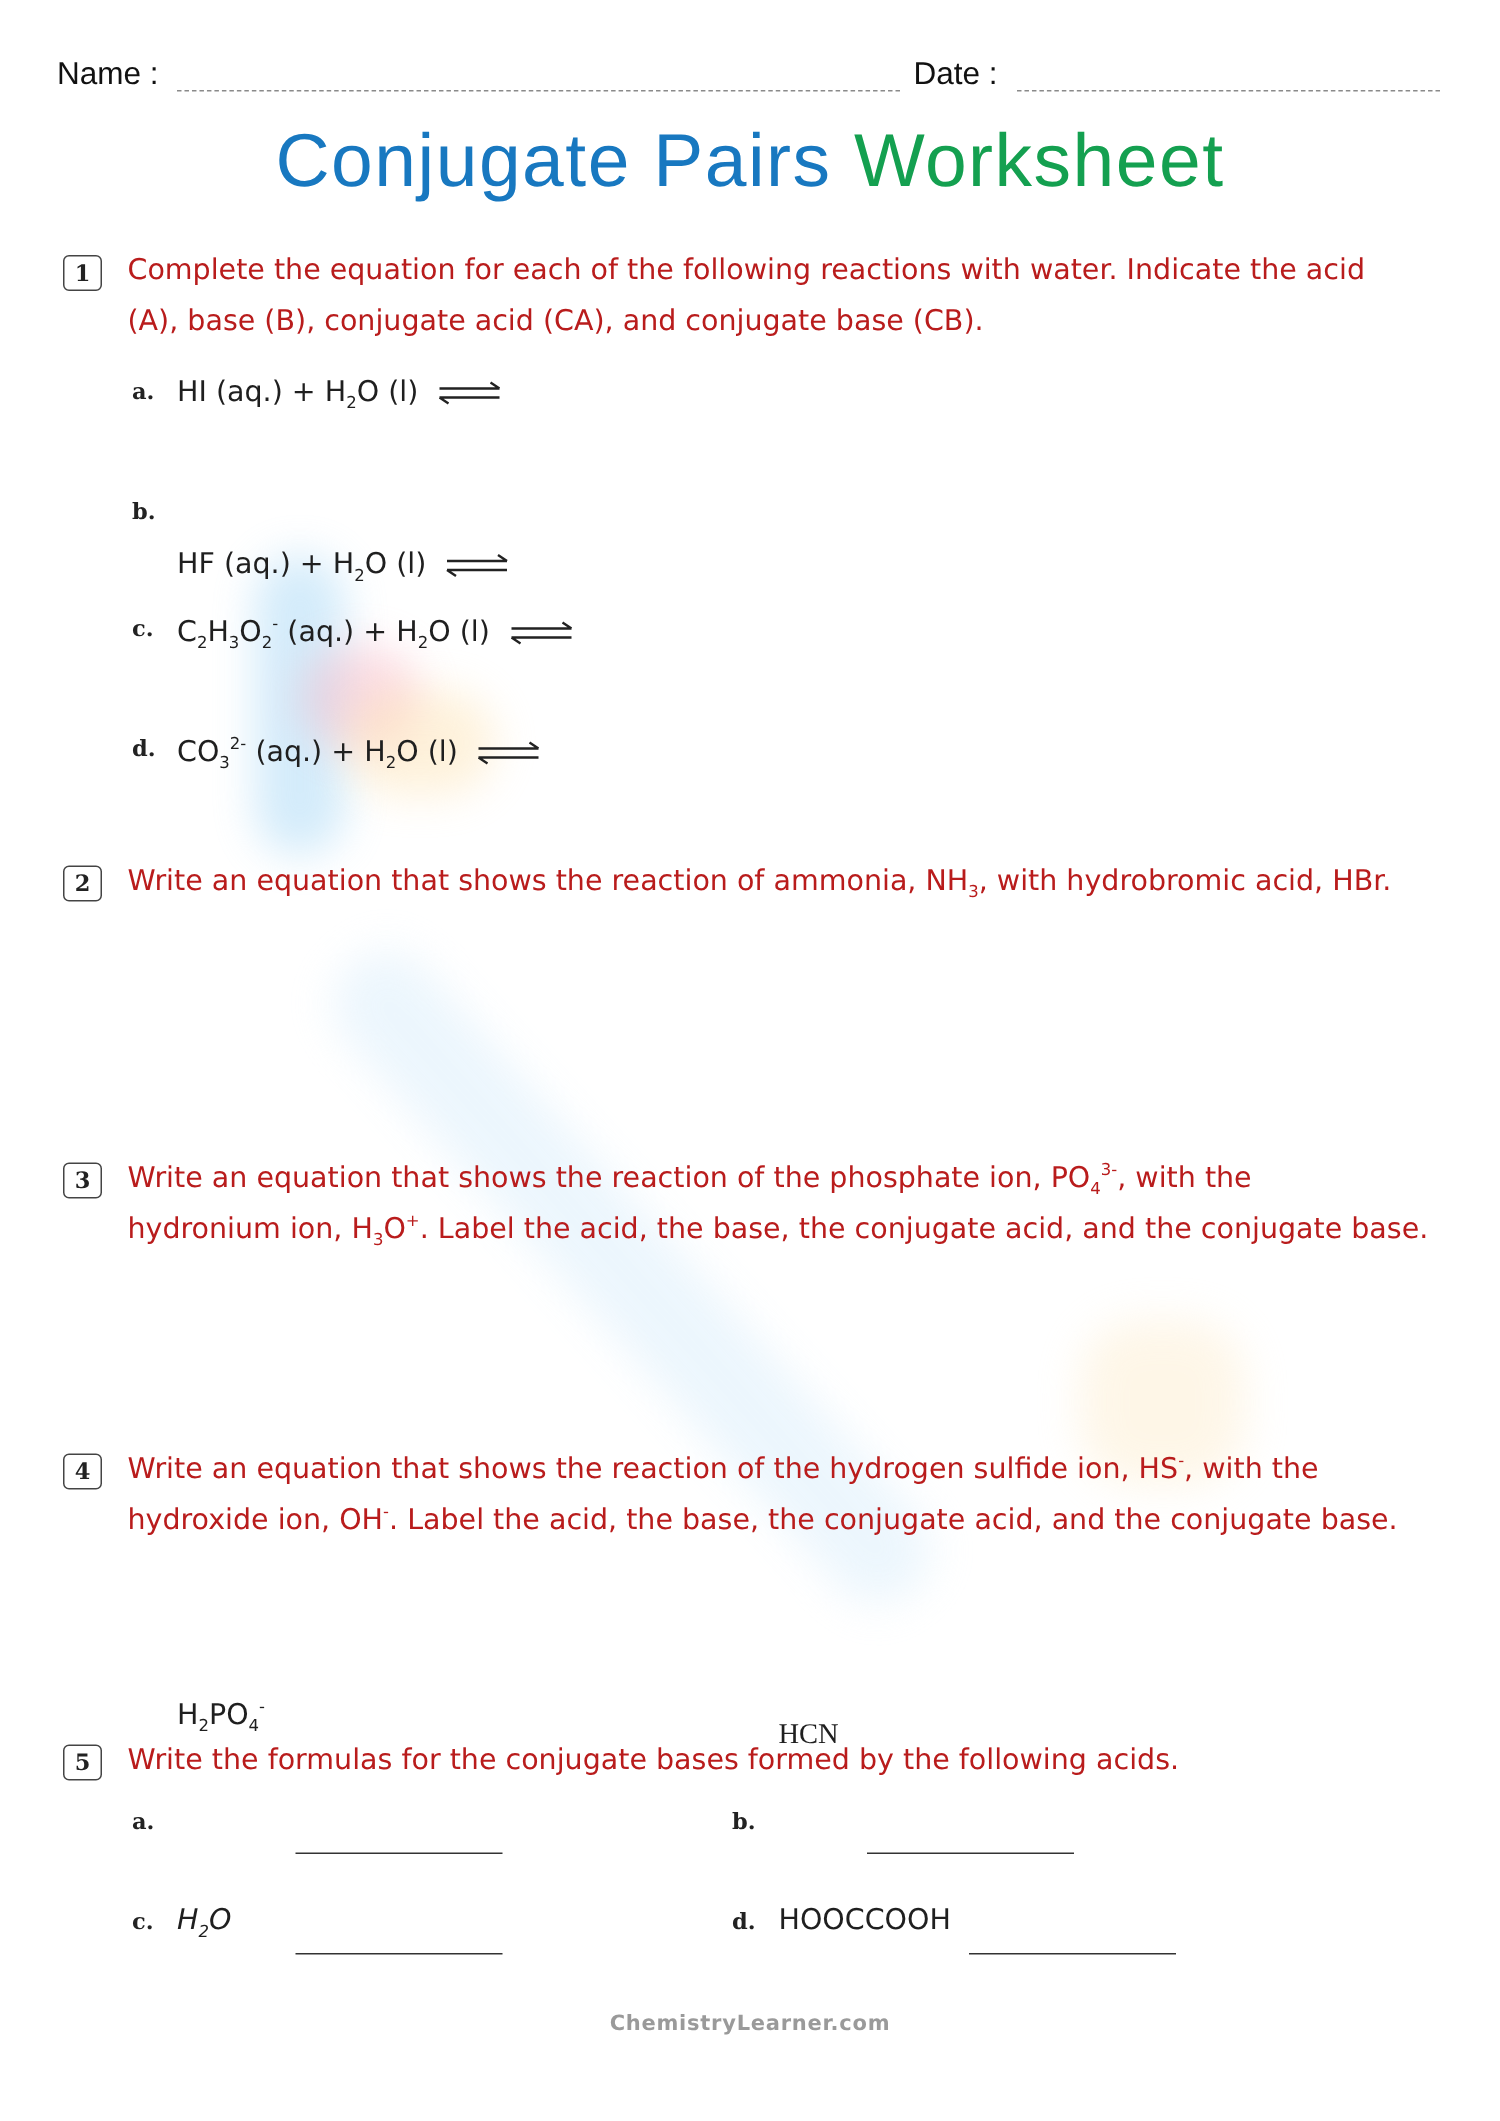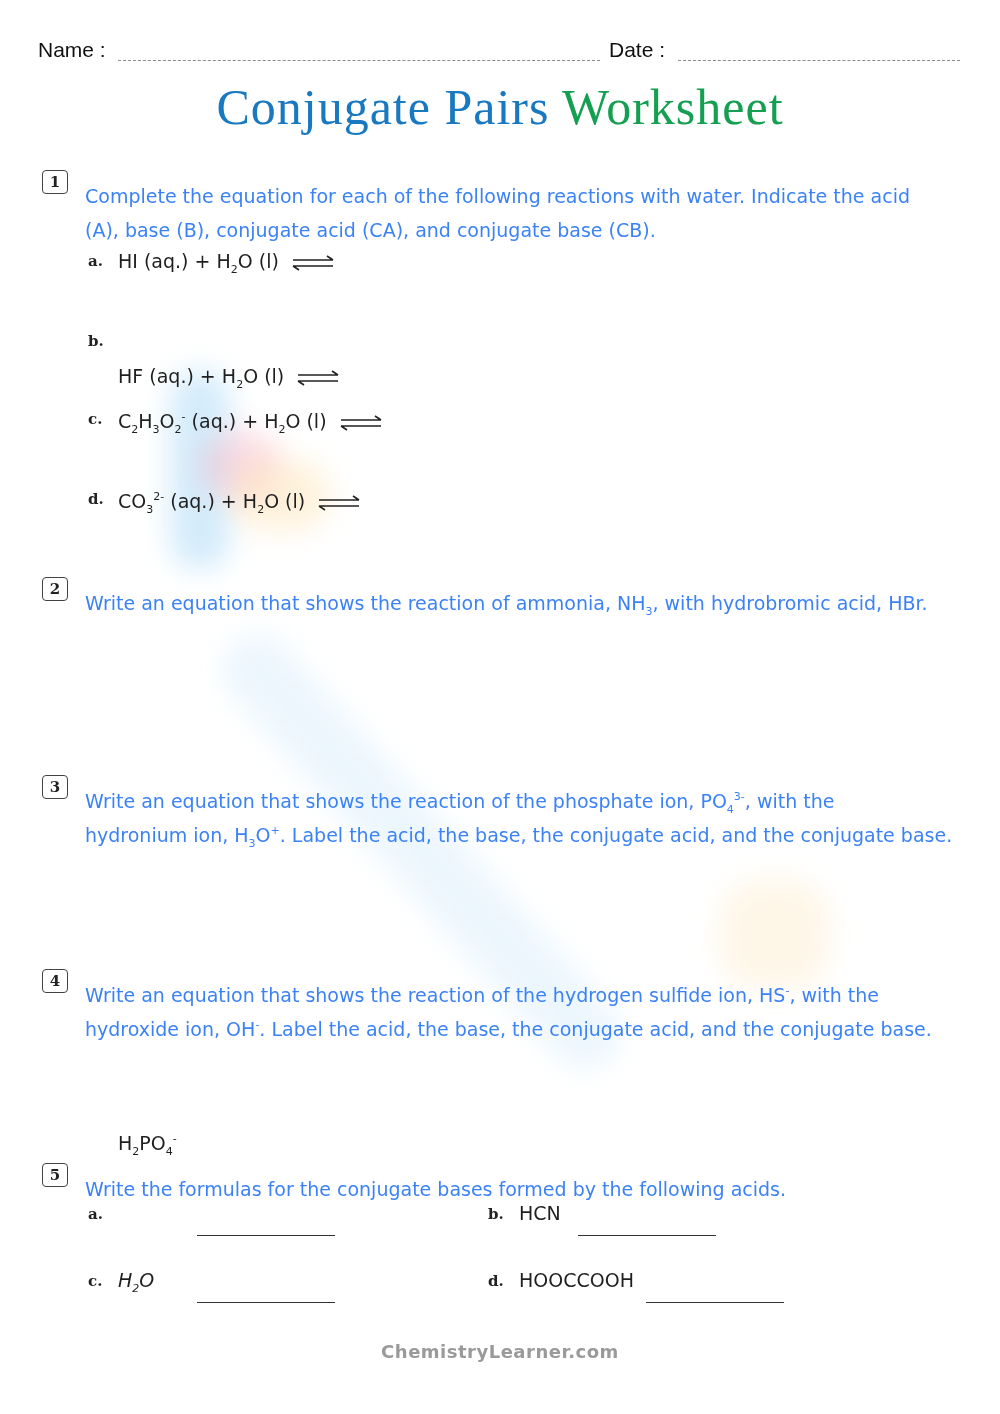--- a/index.html
+++ b/index.html
@@ -9,39 +9,39 @@
     font-family:"DejaVu Sans", sans-serif;
   }
   .abs { position:absolute; }
   
   .wm { position:absolute; border-radius:40px; filter:blur(14px); opacity:0.45; }
   
   .hdr-label { font-family:"Liberation Sans", sans-serif; font-size:21px; color:#111; }
   .dash { position:absolute; border-bottom:1.5px dashed #8a8a8a; height:0; }
   .title {
     position:absolute; left:0; width:1000px; top:78px; text-align:center;
-    font-family:Liberation Serif, serif; font-size:50px; letter-spacing:1px;
+    font-family:Liberation Sans, sans-serif; font-size:50px; letter-spacing:1px;
   }
   .title .t1 { color:#1878c0; }
   .title .t2 { color:#14a050; }
   .qnum {
     position:absolute; width:24px; height:22px; border:1.5px solid #444; border-radius:4px;
     font-family:"DejaVu Serif", serif; font-weight:bold; font-size:15px; color:#222;
     text-align:center; line-height:22px;
   }
-  .qtext { position:absolute; left:85px; font-size:19px; line-height:34px; color:#3b82f6;margin-top:16px; }
+  .qtext { position:absolute; left:85px; font-size:19px; line-height:34px; color:#b91c1c; }
   .sub-label { position:absolute; left:88px; font-family:"DejaVu Serif", serif; font-weight:bold; font-size:15px; color:#222; }
   .eq { position:absolute; font-size:19px; color:#1f1f1f; white-space:nowrap; }
   sub, sup { font-size:11px; line-height:0; }
   sub { vertical-align:-5px; }
   sup { vertical-align:8px; }
   .arrow { display:inline-block; width:44px; height:16px; vertical-align:middle; margin-left:6px; }
   .blank { position:absolute; border-bottom:1.5px solid #333; width:138px; height:0; }
   .footer { position:absolute; left:0; width:1000px; top:1341px; text-align:center;
-    font-family:"DejaVu Sans", sans-serif; font-weight:bold; font-size:18px; color:#9a9a9a; letter-spacing:0.5px; }
+    font-family:"DejaVu Sans", sans-serif; font-weight:bold; font-size:14px; color:#9a9a9a; letter-spacing:0.5px; }
 </style>
 </head>
 <body>
 
 <div class="wm" style="left:170px;top:370px;width:60px;height:200px;background:#9fd4f5;"></div>
 <div class="wm" style="left:200px;top:430px;width:80px;height:70px;background:#f7b5c4;"></div>
 <div class="wm" style="left:230px;top:460px;width:100px;height:70px;background:#fde2b0;"></div>
 <div class="wm" style="left:260px;top:620px;width:560px;height:70px;background:#d6ecfb;transform:rotate(48deg);transform-origin:left top;"></div>
 <div class="wm" style="left:720px;top:880px;width:110px;height:110px;background:#fdeccc;"></div>
 
@@ -117,21 +117,21 @@
 <div class="qnum" style="left:42px;top:1163px;">5</div>
 <div class="qtext" style="top:1156px;">Write the formulas for the conjugate bases formed by the following acids.</div>
 
 <div class="sub-label" style="top:1205px;">a.</div>
 <div class="eq" style="left:118px;top:1132px;">
   <span>H</span><sub>2</sub><span>PO</span><sub>4</sub><sup>-</sup>
 </div>
 <div class="blank" style="left:197px;top:1235px;"></div>
 
 <div class="sub-label" style="left:488px;top:1205px;">b.</div>
-<div class="eq" style="left:519px;top:1202px;">HCN</div>
+<div class="eq" style="left:519px;top:1146px;font-family:Liberation Serif, serif;">HCN</div>
 <div class="blank" style="left:578px;top:1235px;"></div>
 
 <div class="sub-label" style="top:1272px;">c.</div>
 <div class="eq" style="left:118px;top:1269px;font-style:italic;">
   <span>H</span><sub>2</sub><span>O</span>
 </div>
 <div class="blank" style="left:197px;top:1302px;"></div>
 
 <div class="sub-label" style="left:488px;top:1272px;">d.</div>
 <div class="eq" style="left:519px;top:1269px;">HOOCCOOH</div>

